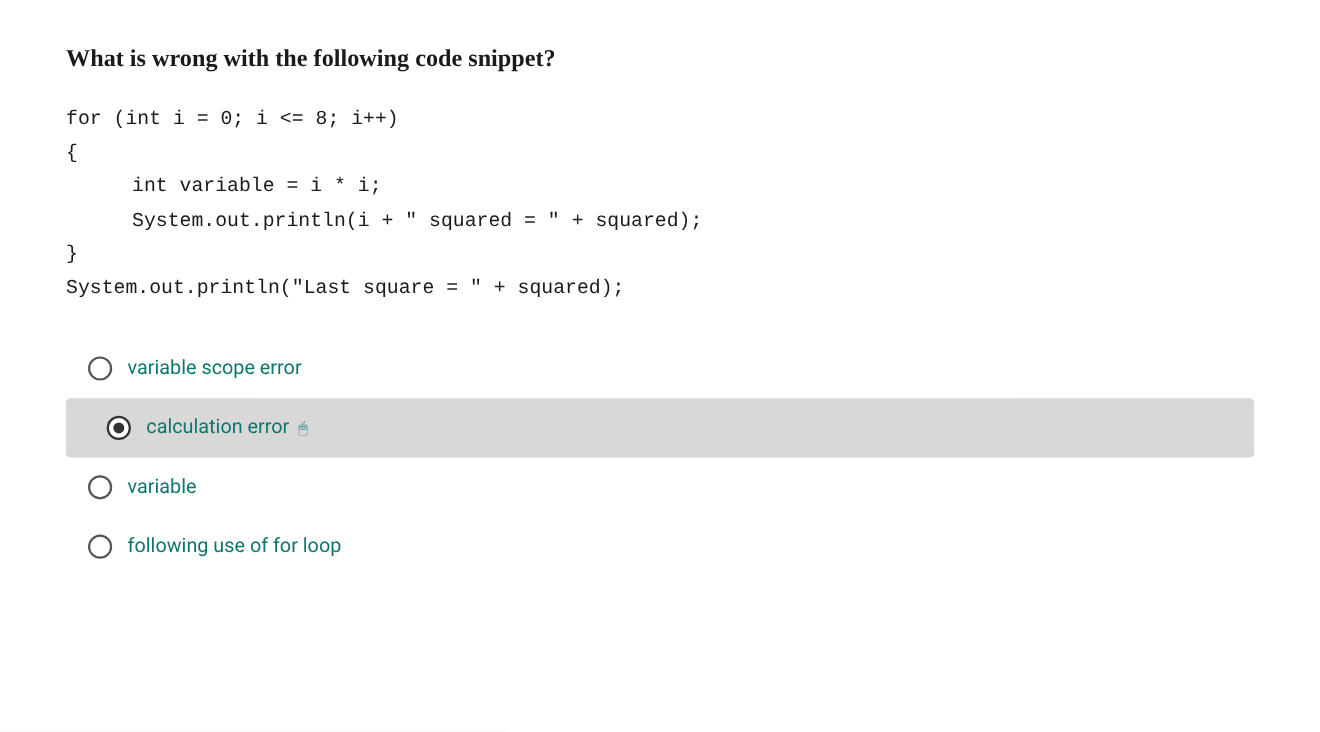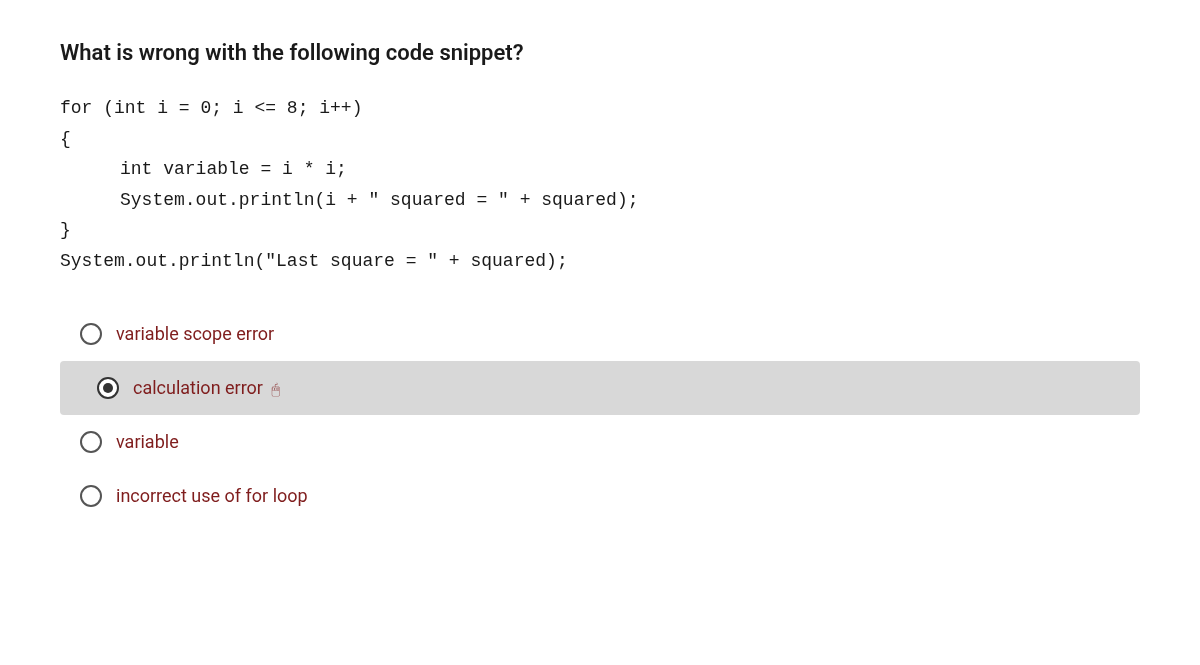--- a/index.html
+++ b/index.html
@@ -22,20 +22,21 @@
       width: 100%;
       height: 100%;
       position: relative;
     }
 
     .question-title {
       font-size: 22px;
       font-weight: 600;
       color: #1a1a1a;
       margin-bottom: 28px;
+      font-family: Liberation Serif, serif;
     }
 
     .code-block {
       font-family: 'Courier New', Courier, monospace;
       font-size: 18px;
       color: #1a1a1a;
       line-height: 1.7;
       margin-bottom: 30px;
     }
 
@@ -95,21 +96,21 @@
     .radio-circle.checked::after {
       content: '';
       width: 10px;
       height: 10px;
       border-radius: 50%;
       background-color: #333;
     }
 
     .option-label {
       font-size: 18px;
-      color: #7f1d1d;
+      color: #0f766e;
     }
 
     .cursor-emoji {
       font-size: 14px;
       margin-left: 4px;
     }
   </style>
 </head>
 <body>
 
@@ -137,17 +138,17 @@
       <span class="option-label">calculation error <span class="cursor-emoji">🖱</span></span>
     </div>
 
     <div class="option-item">
       <div class="radio-circle"></div>
       <span class="option-label">variable</span>
     </div>
 
     <div class="option-item">
       <div class="radio-circle"></div>
-      <span class="option-label">incorrect use of for loop</span>
+      <span class="option-label">following use of for loop</span>
     </div>
 
   </div>
 </div>
 
 </body></html>

